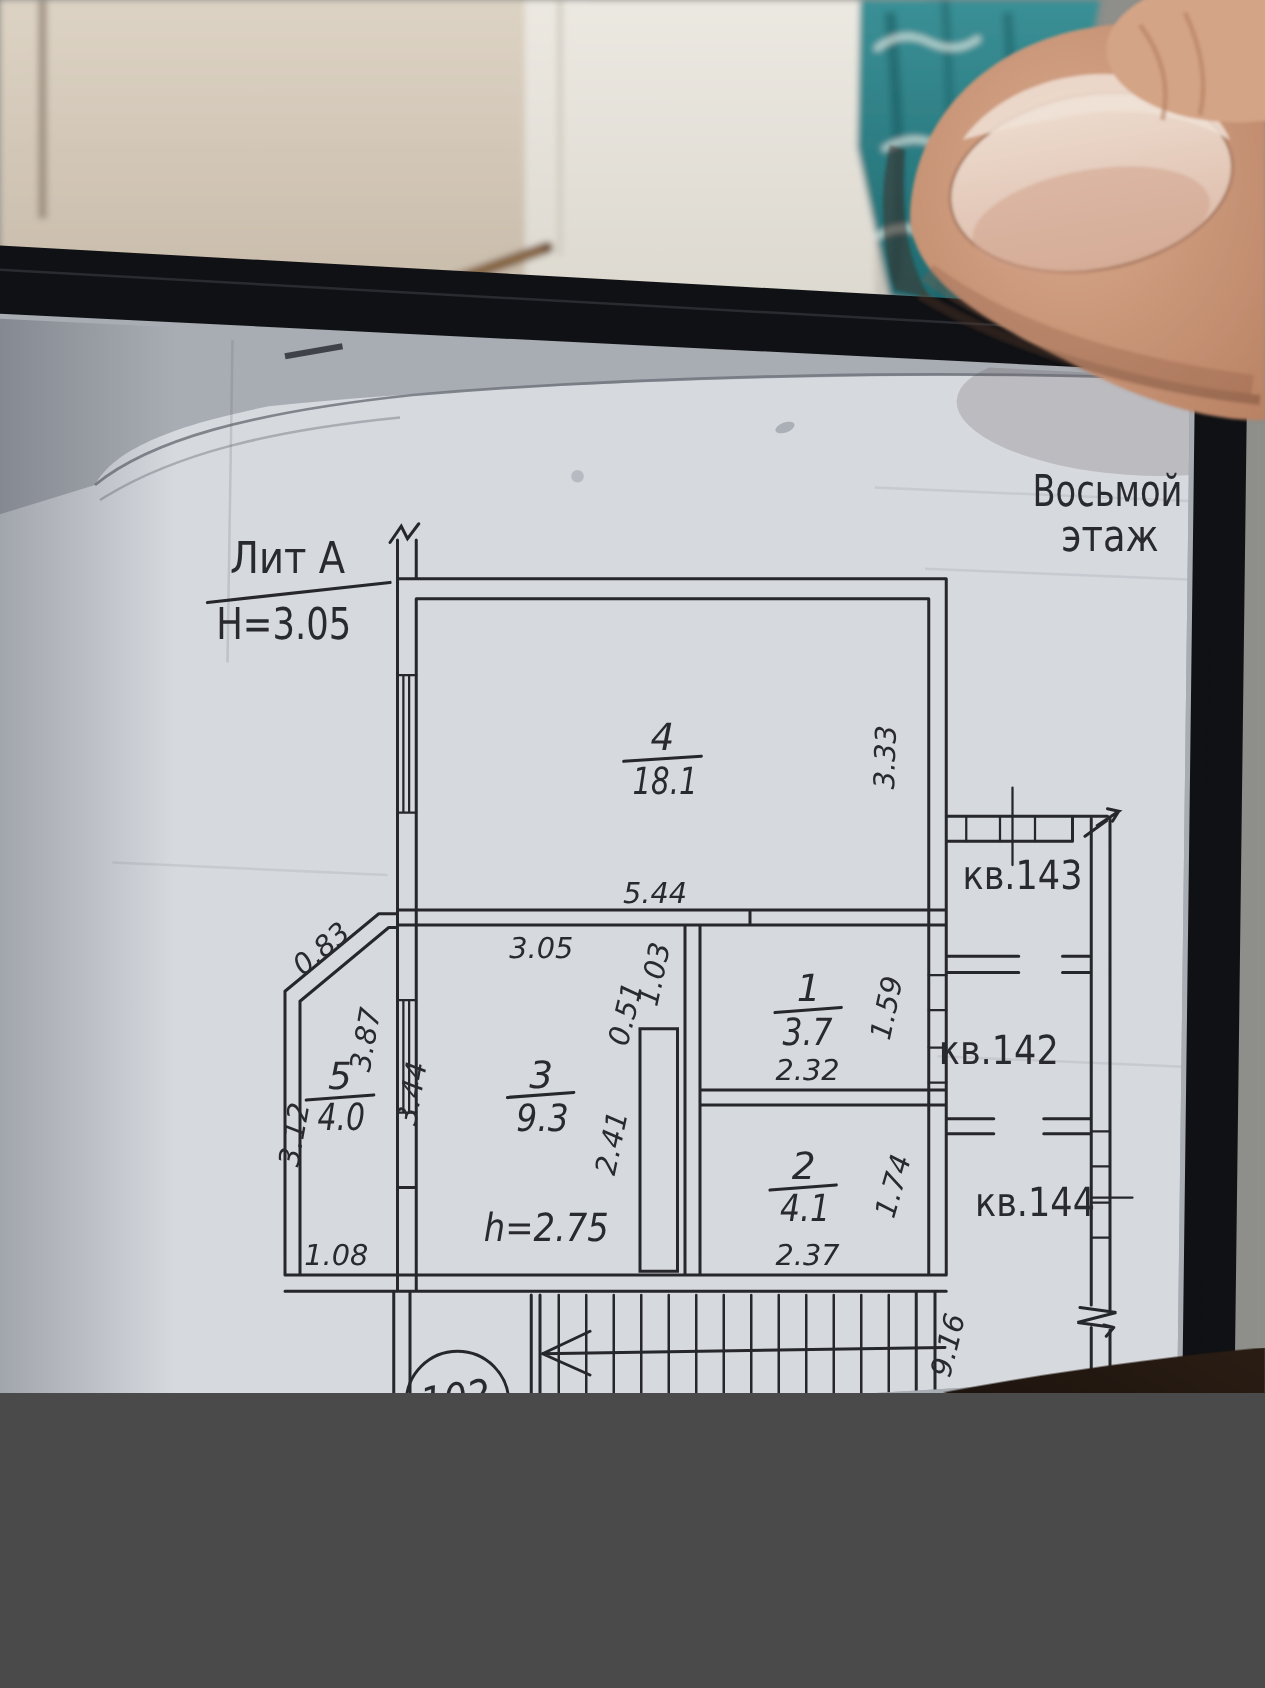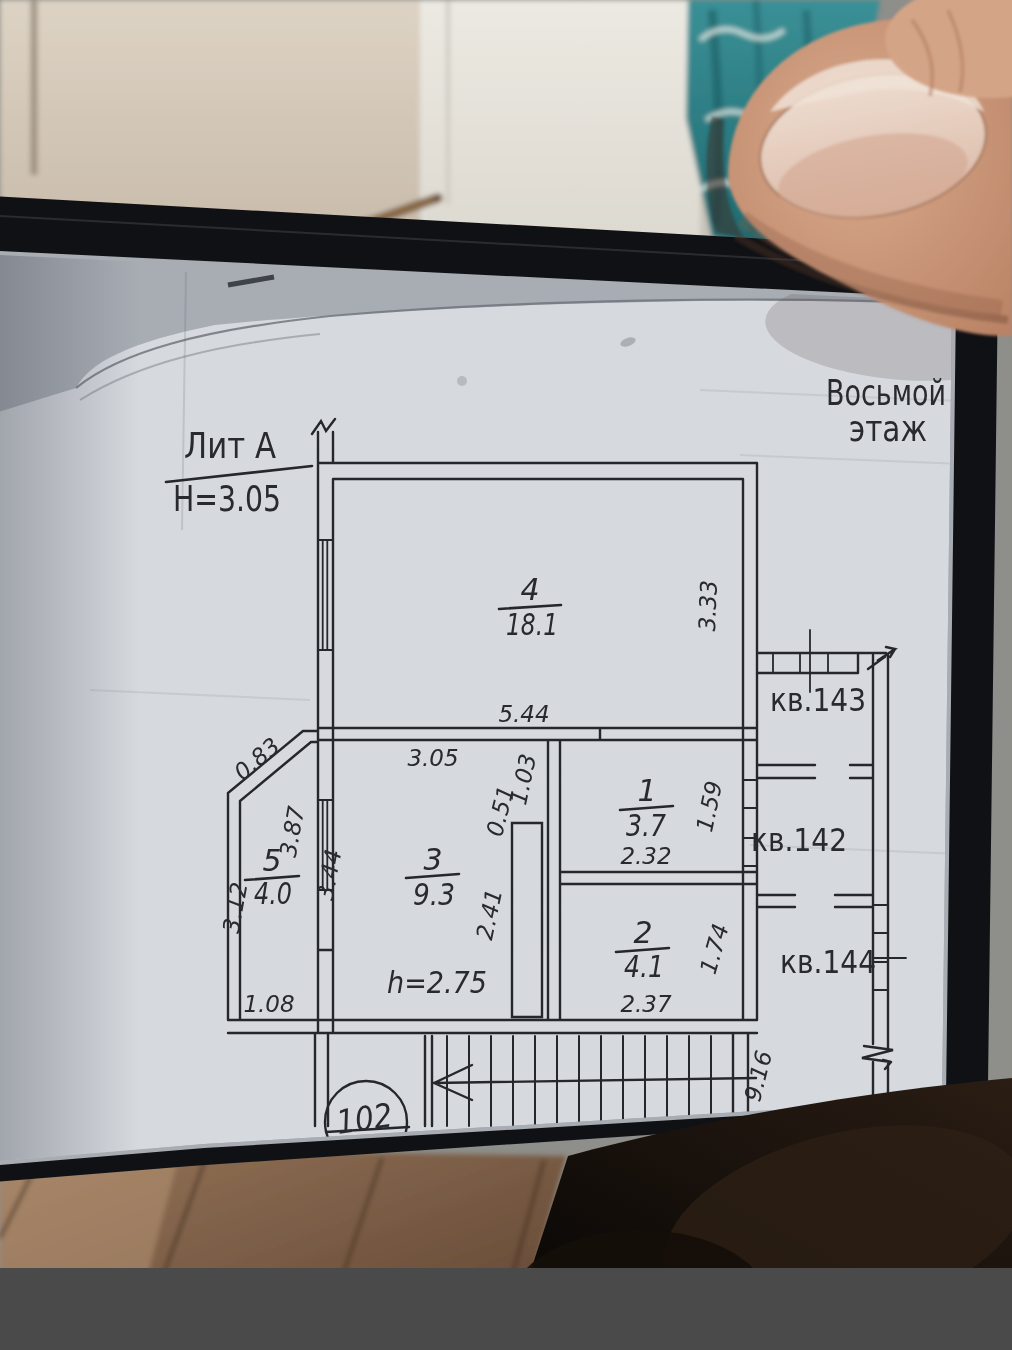--- a/index.html
+++ b/index.html
@@ -1,16 +1,16 @@
 <!DOCTYPE html>
 <html><head>
 <meta charset="utf-8">
 <style>
   html,body{margin:0;padding:0;background:#4a4a4a;}
-  .stage{position:relative;width:1012px;height:1268px;overflow:hidden;background:#8e8e8a;
+  .stage{position:relative;width:1012px;height:1114px;overflow:hidden;background:#8e8e8a;
          font-family:"DejaVu Sans",sans-serif;}
   .stage svg{position:absolute;left:0;top:0;}
   
   text{font-family:"DejaVu Sans",sans-serif;fill:#282a2f;}
   .big  {font-size:35px;}
   .lit  {font-size:35px;}
   .kv   {font-size:32px;}
   .room {font-size:30px;font-style:italic;}
   .dim  {font-size:23px;font-style:italic;}
   .hnote{font-size:31px;font-style:italic;}

